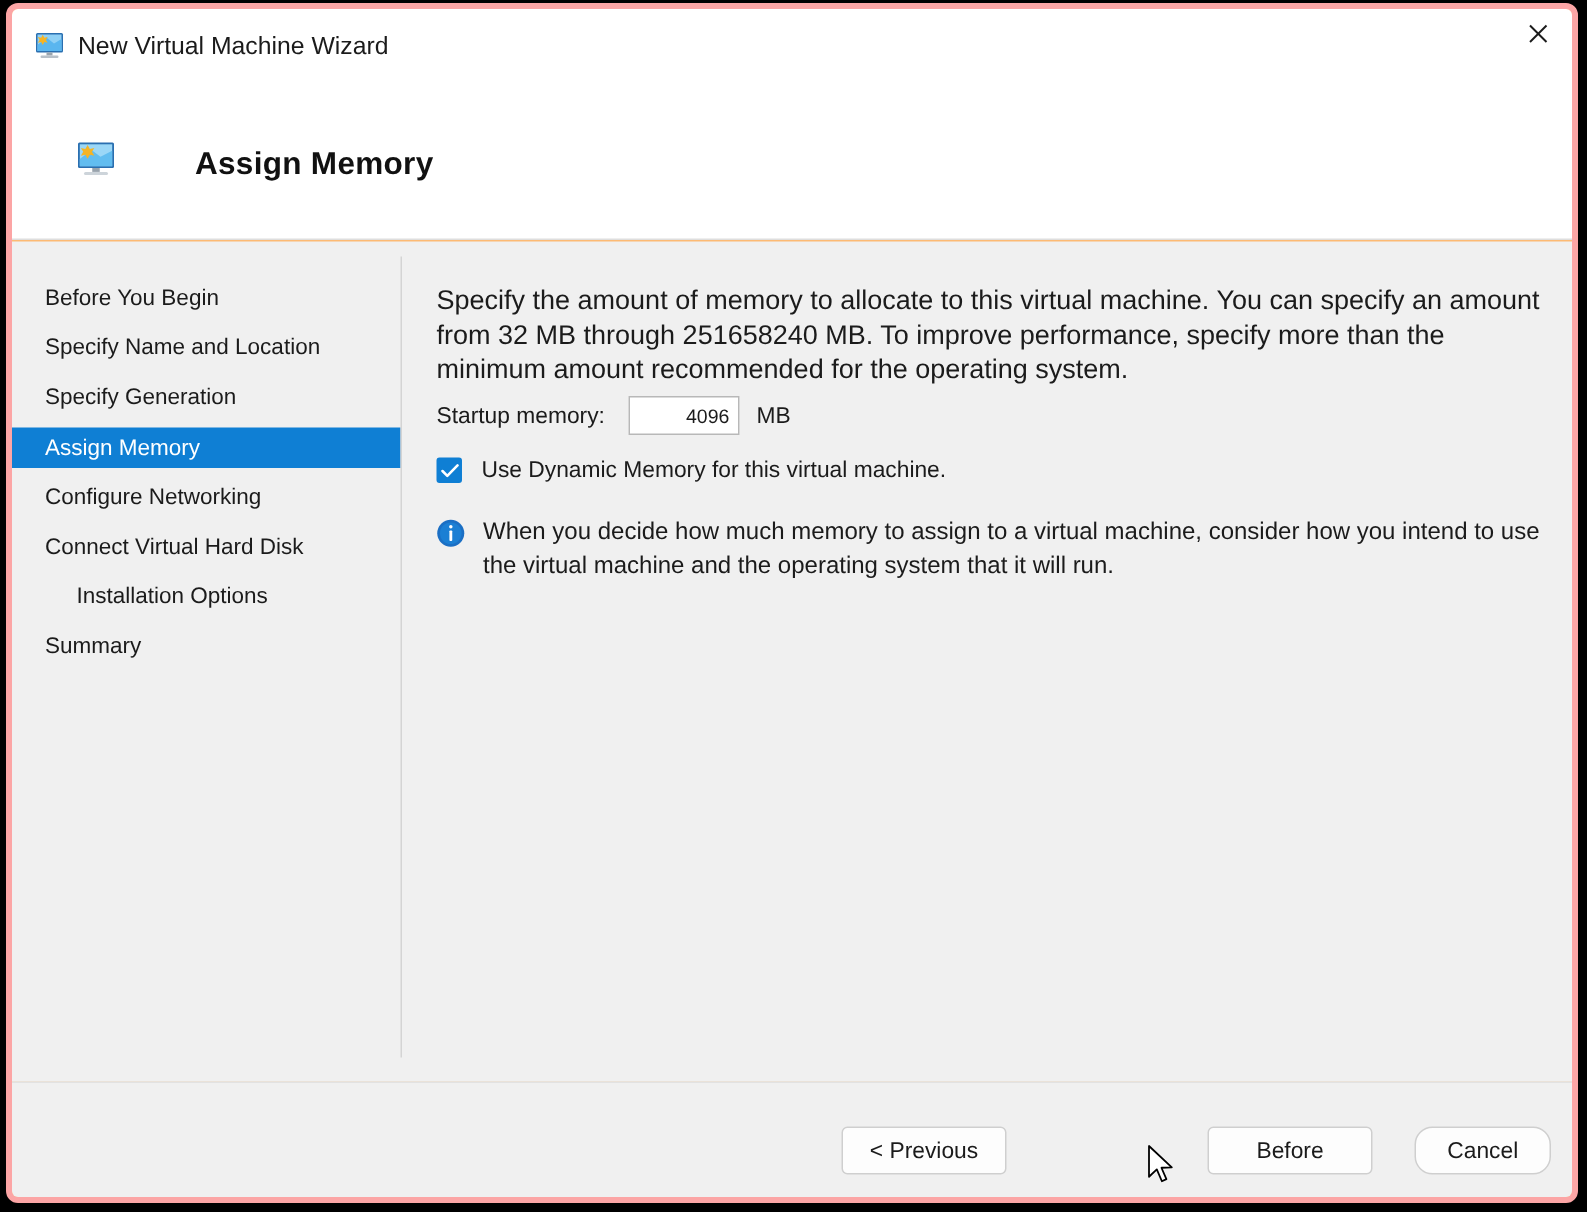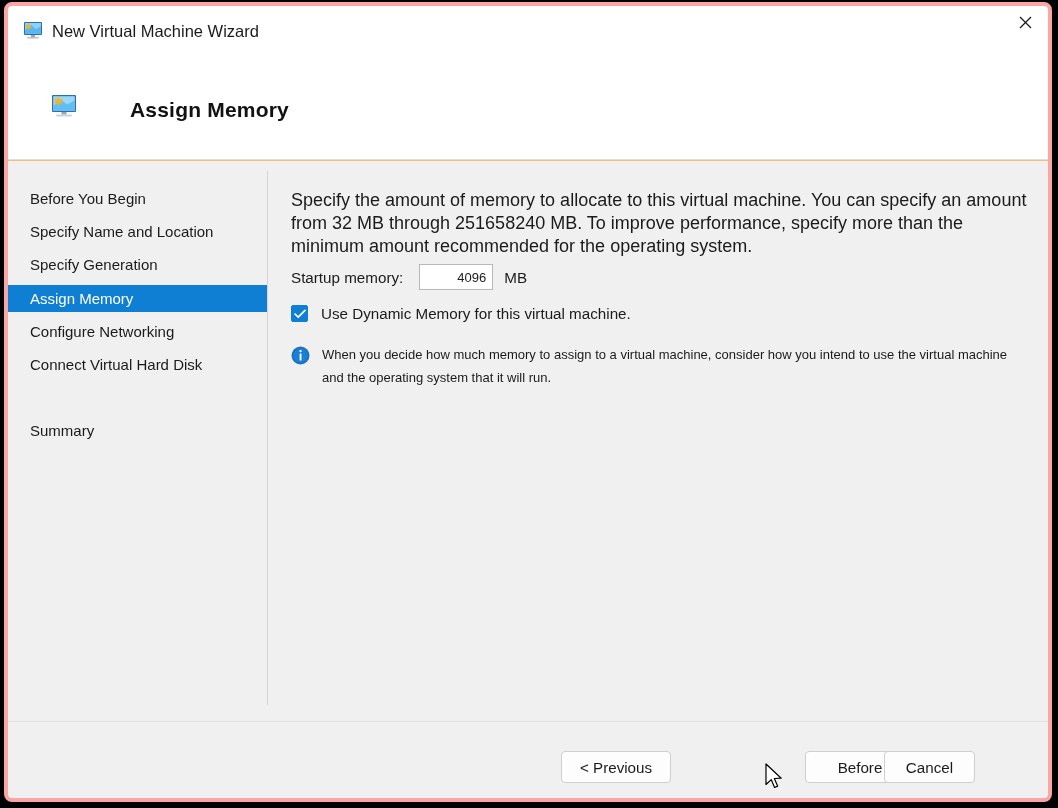--- a/index.html
+++ b/index.html
@@ -223,21 +223,21 @@
     display: flex;
     align-items: flex-start;
   }
   #note-icon {
     width: 19px;
     height: 19px;
     flex: none;
     margin-top: 3px;
   }
   #note-text {
-    font-size: 13px;
+    font-size: 16px;
     line-height: 23px;
     color: #1b1b1b;
     margin-left: 12px;
   }
 
   
   #footer {
     position: absolute;
     left: 0;
     top: 715px;
@@ -264,21 +264,21 @@
     box-sizing: border-box;
     padding: 12px;
   }
   #btn-previous { left: 553px; width: 110px; }
   #btn-next {
     left: 672px; width: 110px;
     background: #cce4f7;
     border: 1px solid #1a86d9;
   }
   #btn-finish { left: 797px; width: 110px; }
-  #btn-cancel { left: 876px; width: 91px; }
+  #btn-cancel { left: 935px; width: 91px; border-radius: 12px; }
 
   #cursor {
     position: absolute;
     left: 757px;
     top: 757px;
     width: 20px;
     height: 30px;
     pointer-events: none;
   }
 </style>
@@ -335,20 +335,23 @@
         </div>
       <div class="nav-item selected" style="top:124px">
           <span>Assign Memory</span>
         </div>
       <div class="nav-item" style="top:157px">
           <span>Configure Networking</span>
         </div>
       <div class="nav-item" style="top:190px">
           <span>Connect Virtual Hard Disk</span>
         </div>
+      <div class="nav-item indent" style="top:223px">
+          <span>Installation Options</span>
+        </div>
       <div class="nav-item" style="top:256px">
           <span>Summary</span>
         </div>
     </div>
 
     <div id="sidebar-divider"></div>
 
     <div id="content">
 
       <div id="desc">Specify the amount of memory to allocate to this virtual machine. You can specify an amount from 32 MB through 251658240 MB. To improve performance, specify more than the minimum amount recommended for the operating system.</div>

